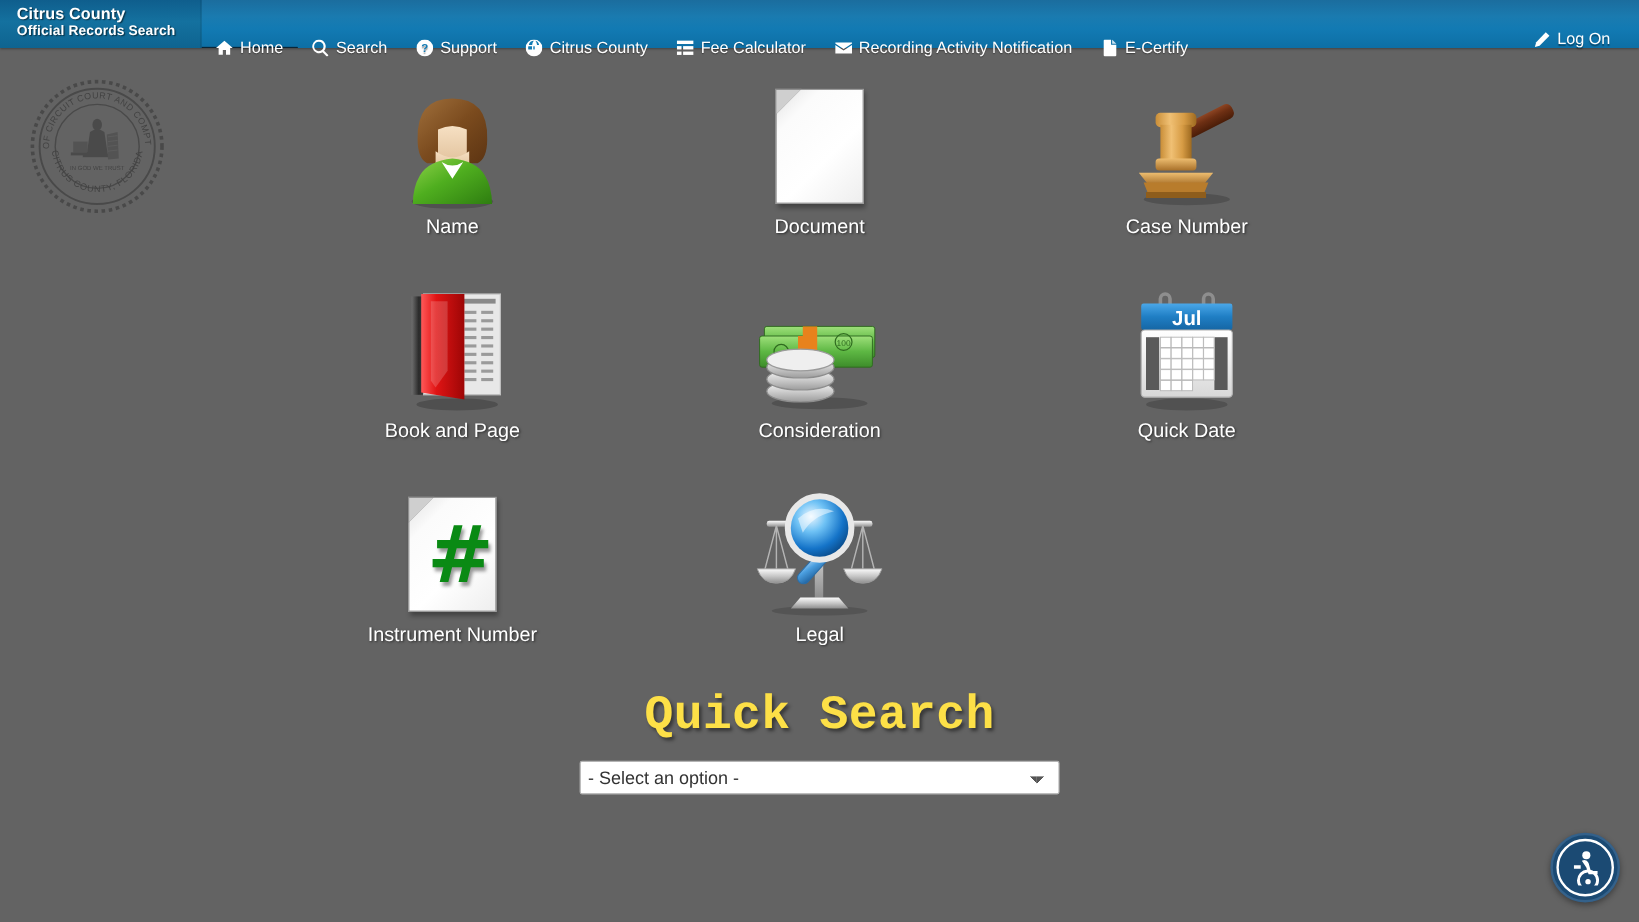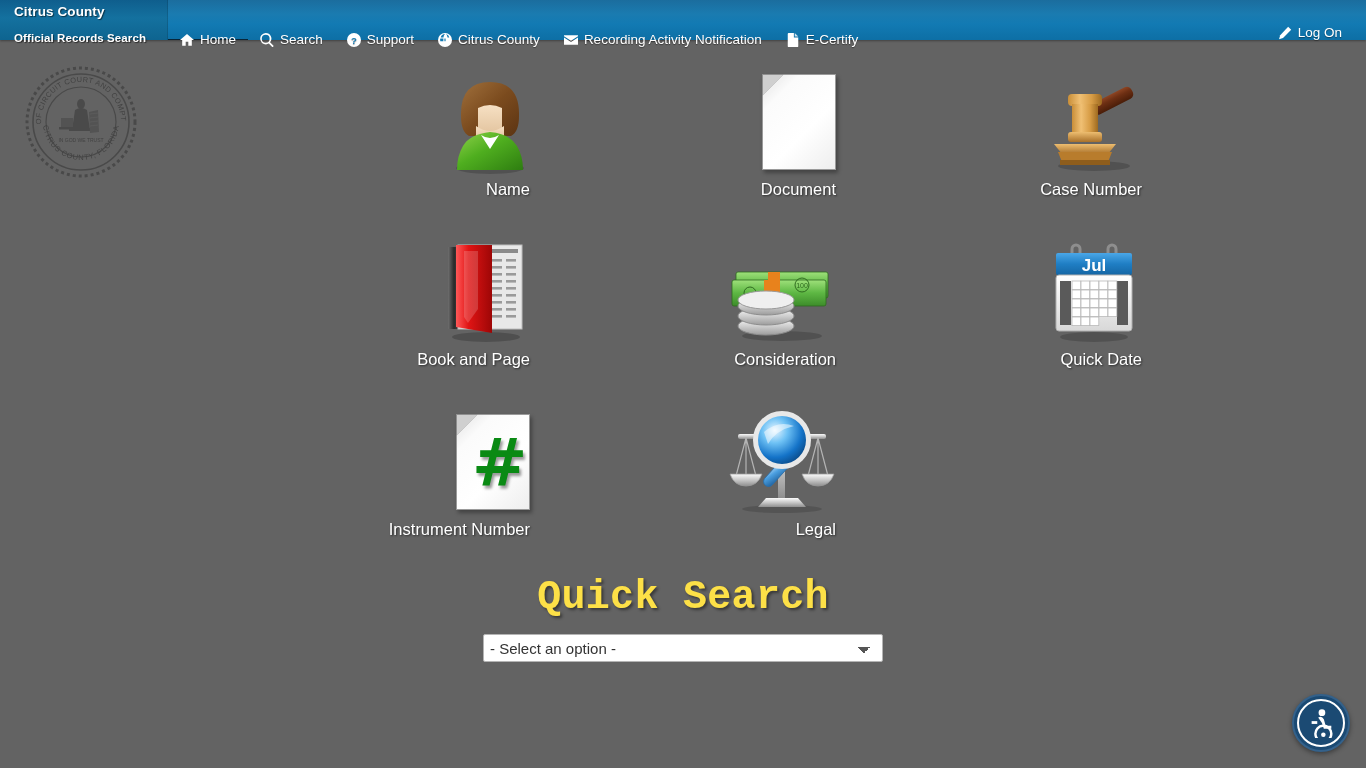--- a/index.html
+++ b/index.html
@@ -30,21 +30,21 @@
     width: 168px;
     height: 40px;
     background: linear-gradient(to bottom, #0f5e8d 0%, #14719f 45%, #0e6490 100%);
     color: #ffffff;
     padding: 4px 0 0 14px;
     line-height: 1.15;
     text-shadow: 1px 1px 1px rgba(0,0,0,0.55);
     border-right: 1px solid rgba(0,0,0,0.12);
   }
   .brand .b1 { font-size: 13.5px; font-weight: bold; letter-spacing: 0.1px; }
-  .brand .b2 { font-size: 11.5px; font-weight: bold; letter-spacing: 0.1px; margin-top: 12px; }
+  .brand .b2 { font-size: 11.5px; font-weight: bold; letter-spacing: 0.1px; }
 
   .nav-items { display: flex; align-items: stretch; margin-top: 39px; }
   .nav-item {
     display: flex;
     align-items: center;
     gap: 6px;
     padding: 0 12px;
     color: #ffffff;
     font-size: 13.5px;
     text-decoration: none;
@@ -77,21 +77,21 @@
   .tile-row {
     display: flex;
     justify-content: center;
     align-items: flex-start;
   }
   .tile {
     width: 306px;
     height: 170px;
     display: flex;
     flex-direction: column;
-    align-items: flex-end;
+    align-items: center;
     justify-content: flex-start;
     padding-top: 28px;
     cursor: pointer;
     text-decoration: none;
   }
   .tile-art {
     height: 108px;
     display: flex;
     align-items: center;
     justify-content: center;
@@ -234,20 +234,32 @@
     <a class="nav-item">
       <span class="nav-icon">
         <svg width="14" height="14" viewBox="0 0 16 16">
             <circle cx="8" cy="8" r="8" fill="#fff"></circle>
             <path fill="#127ab3" d="M8 1.2c-1 1-1.6 2.4-1.7 4H3.1A5 5 0 018 1.2zm1.2 0a5 5 0 013.7 4H10.9c-.2-1.6-.8-3-1.7-4zM2.6 6.4h3.6c0 .5-.1 1-.1 1.6 0 .5 0 1 .1 1.5H2.6a6.3 6.3 0 010-3.1zm4.8 0h1.2c.1.5.1 1 .1 1.6 0 .5 0 1-.1 1.5H7.4a12 12 0 010-3.1z"></path>
           </svg>
       </span>
       <span>Citrus County</span>
     </a>
 
+    <a class="nav-item">
+      <span class="nav-icon">
+        <svg width="14" height="14" viewBox="0 0 16 16">
+            <rect x="0" y="1" width="16" height="3.2" fill="#fff"></rect>
+            <rect x="0" y="6.2" width="4.5" height="3.2" fill="#fff"></rect>
+            <rect x="6" y="6.2" width="10" height="3.2" fill="#fff"></rect>
+            <rect x="0" y="11.4" width="4.5" height="3.2" fill="#fff"></rect>
+            <rect x="6" y="11.4" width="10" height="3.2" fill="#fff"></rect>
+          </svg>
+      </span>
+      <span>Fee Calculator</span>
+    </a>
 
     <a class="nav-item">
       <span class="nav-icon">
         <svg width="15" height="14" viewBox="0 0 18 14">
             <path fill="#fff" d="M0 2.2 9 8l9-5.8V1H0z"></path>
             <path fill="#fff" d="M0 3.9V13h18V3.9L9 9.6z"></path>
           </svg>
       </span>
       <span>Recording Activity Notification</span>
     </a>

